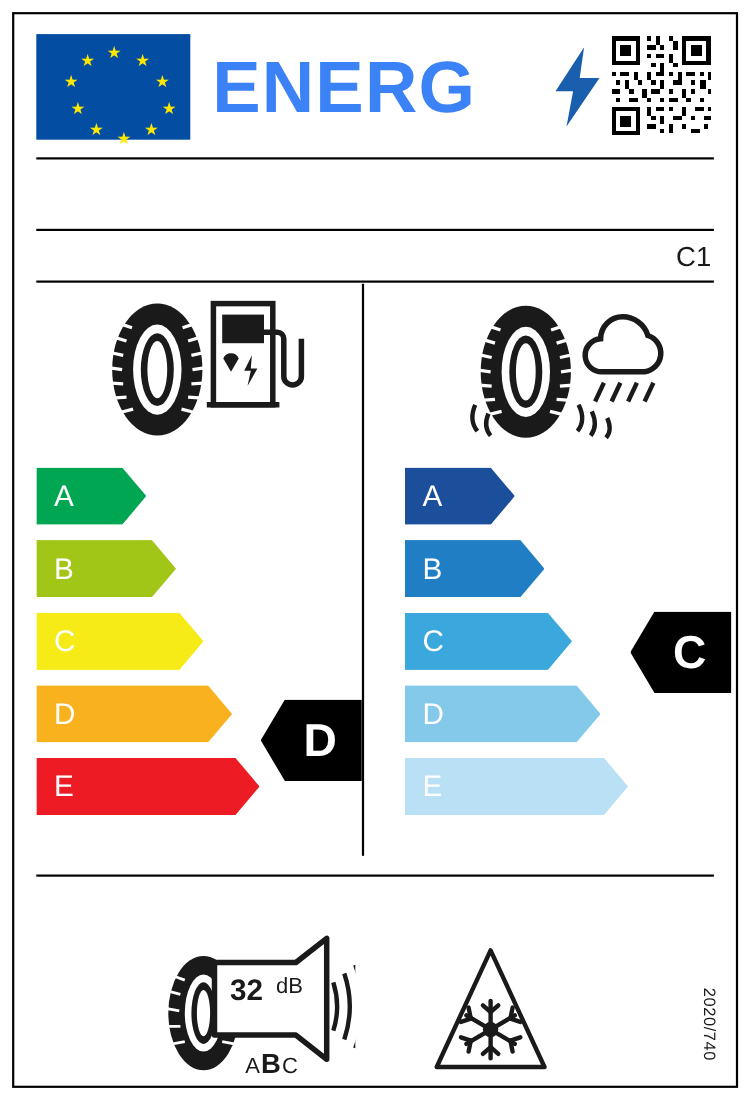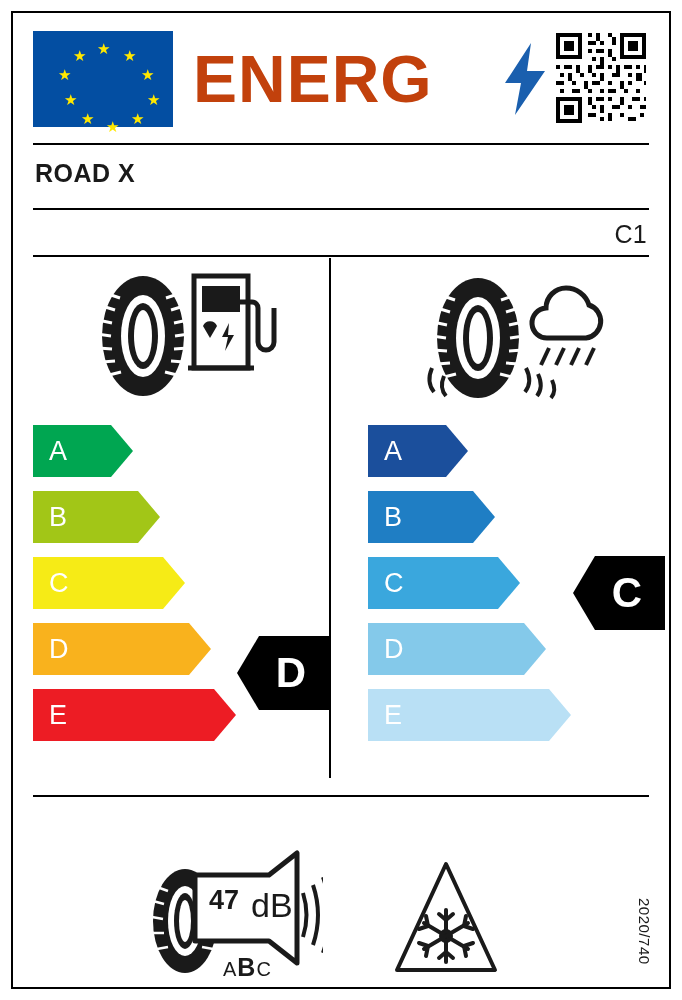--- a/index.html
+++ b/index.html
@@ -47,21 +47,21 @@
     font-size: 15px;
     line-height: 15px;
   }
   .energy-word {
     position: absolute;
     left: 180px;
     top: 28px;
     font-size: 66px;
     font-weight: bold;
     letter-spacing: 1px;
-    color: #c2410c;
+    color: #3b82f6;
     font-family: "Liberation Sans", sans-serif;
   }
   .bolt {
     position: absolute;
     left: 492px;
     top: 30px;
     width: 40px;
     height: 72px;
   }
   .qr {
@@ -193,21 +193,21 @@
     left: 196px;
     top: 872px;
     font-size: 27px;
     font-weight: bold;
     letter-spacing: 0;
   }
   .db-unit {
     position: absolute;
     left: 238px;
     top: 873px;
-    font-size: 34px;
+    font-size: 20px;
   }
   .noise-classes {
     position: absolute;
     left: 210px;
     top: 940px;
     font-size: 20px;
   }
   .noise-classes .cls { letter-spacing: 1px; }
   .noise-classes .active {
     font-size: 25px;
@@ -331,21 +331,20 @@
             <rect x="54" y="82" width="4" height="8"></rect>
           <rect x="66" y="82" width="4" height="4"></rect>
             <rect x="74" y="86" width="8" height="4"></rect>
             <rect x="86" y="82" width="4" height="4"></rect>
         </g>
       </svg>
     </div>
   </div>
 
   <div class="rule rule-1"></div>
-  <div class="brand">ROAD X</div>
   <div class="rule rule-2"></div>
   <div class="class-code">C1</div>
   <div class="rule rule-3"></div>
 
   <div class="divider"></div>
 
   <div class="pict pict-fuel">
     <svg width="190" height="135" viewBox="0 0 190 135">
 
       <g>
@@ -518,21 +517,21 @@
       <g>
         <path d="M52 26 h74 l28 -22 v110 l-28 -22 h-74 z" fill="#fff" stroke="#1a1a1a" stroke-width="5" stroke-linejoin="round"></path>
       </g>
       <g fill="none" stroke="#1a1a1a" stroke-width="4">
         <path d="M160 44 q7 22 0 44"></path>
         <path d="M170 36 q10 30 0 60"></path>
         <path d="M180 28 q13 38 0 76"></path>
       </g>
     </svg>
   </div>
-  <div class="db-value">47</div>
+  <div class="db-value">32</div>
   <div class="db-unit">dB</div>
   <div class="noise-classes">
     <span class="cls">A</span><span class="cls active">B</span><span class="cls">C</span>
   </div>
 
   <div class="snow-block">
     <svg width="110" height="120" viewBox="0 0 110 120">
       <g>
         <path d="M55 6 L104 112 H6 Z" fill="#fff" stroke="#1a1a1a" stroke-width="4" stroke-linejoin="round"></path>
       </g>

